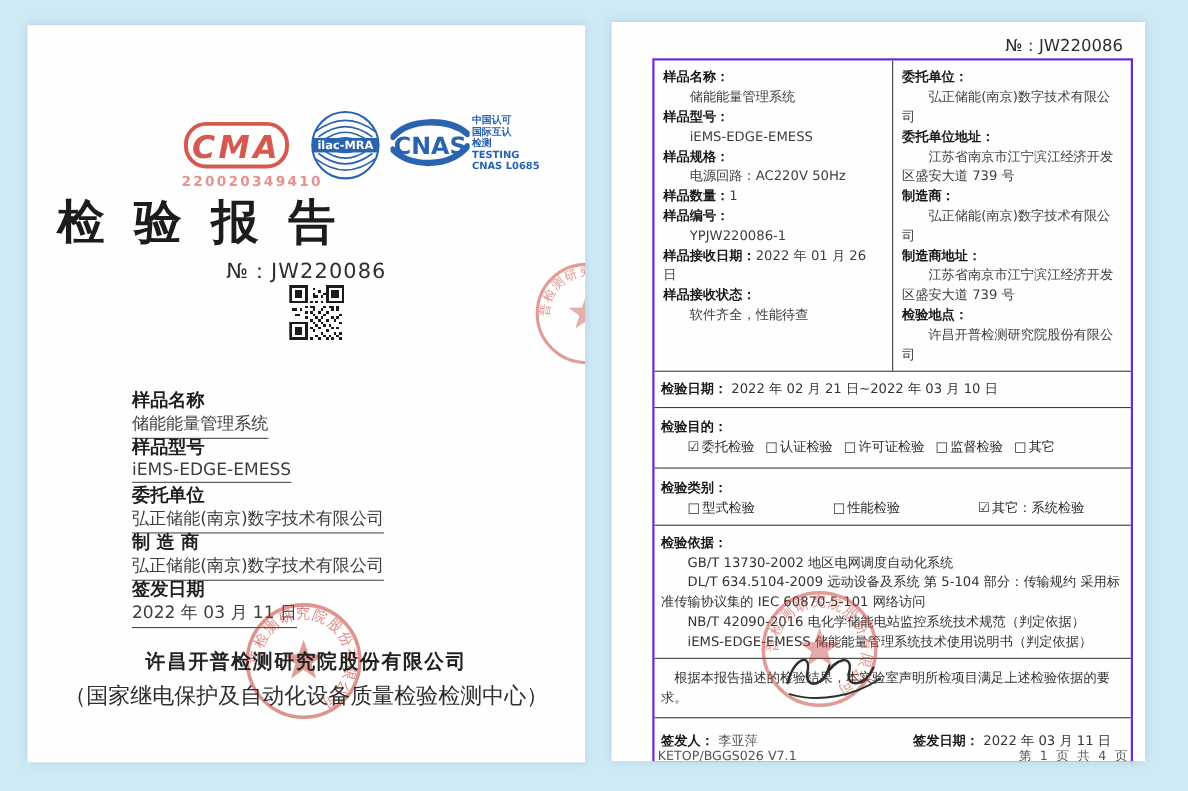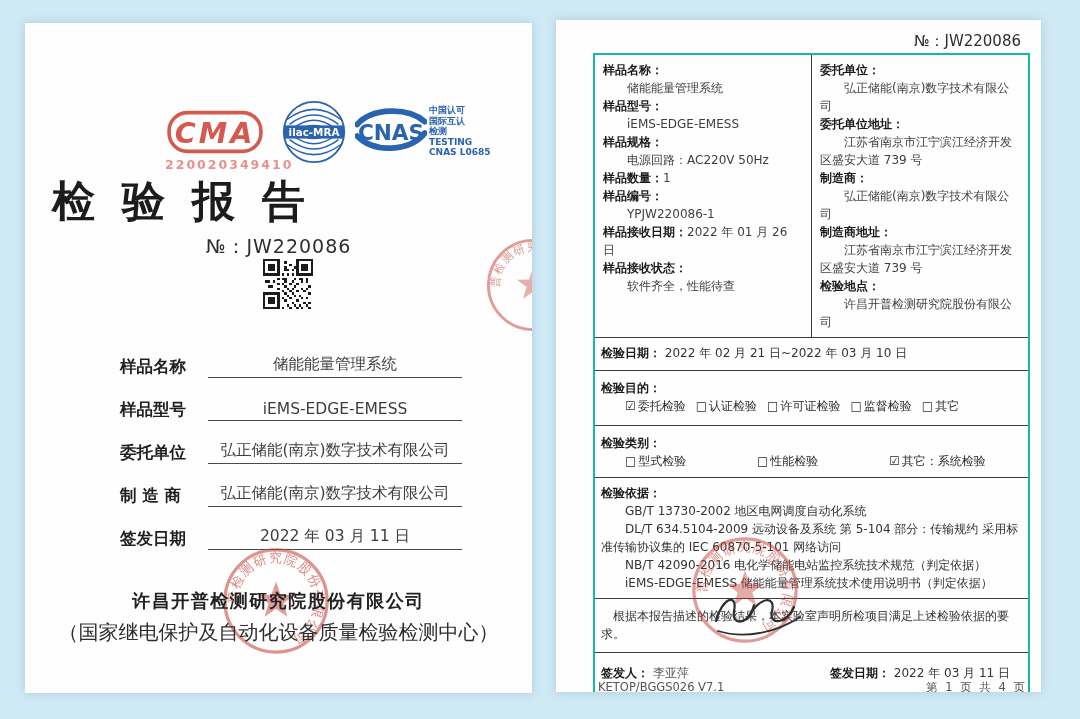--- a/index.html
+++ b/index.html
@@ -19,33 +19,33 @@
   #cma-number{font-size:12.5px;letter-spacing:2px;color:#e5938c;margin-top:-2px;font-weight:700;}
   #ilac-wrap{left:256px;top:76px;}
   #cnas-wrap{left:330px;top:82px;}
   #cnas-side{left:404px;top:82px;color:#2a63b0;font-size:9px;line-height:10.5px;font-weight:700;}
   #lp-title{left:0;right:0;top:150px;text-align:left;font-size:43px;font-weight:900;
     letter-spacing:27px;text-indent:27px;color:#1c1c1c;
     font-family:"DejaVu Serif","Liberation Serif",serif;}
   #lp-no{left:0;right:0;top:211px;text-align:center;font-size:19px;color:#2e2e2e;letter-spacing:1px;}
   #lp-qr{left:238px;top:236px;}
   #lp-fields{left:95px;top:330px;width:342px;}
-  .fld{display:flex;align-items:flex-end;margin-bottom:18px;height:25px;}
+  .fld{display:flex;align-items:flex-start;margin-bottom:18px;height:25px;flex-direction:column;}
   .fld-label{width:88px;font-weight:700;font-size:16.5px;color:#1f1f1f;flex:none;}
   .fld-value{flex:1;border-bottom:1.5px solid #4a4a4a;text-align:center;
     font-size:15.5px;color:#3d3d3d;padding-bottom:2px;white-space:nowrap;}
   #lp-company{left:0;right:0;top:566px;text-align:center;font-size:18px;font-weight:700;
     letter-spacing:1.5px;color:#222;z-index:3;}
   #lp-company-sub{left:0;right:0;top:596px;text-align:center;font-size:20px;color:#2d2d2d;z-index:3;}
   #lp-seal{left:196px;top:523px;z-index:2;}
   #lp-half-seal{left:460px;top:214px;z-index:2;}
 
   
   #rp-no{top:12px;right:20px;font-size:15px;color:#2e2e2e;}
-  #rp-table{left:37px;top:33px;width:437px;border:2px solid #14b8a6;box-sizing:border-box;background:transparent;}
+  #rp-table{left:37px;top:33px;width:437px;border:2px solid #6d28d9;box-sizing:border-box;background:transparent;}
   .trow{border-top:1px solid #3c3c3c;padding:6px 6px;box-sizing:border-box;font-size:12px;line-height:18px;}
   .trow:first-child{border-top:none;padding:0;}
   #row-info{display:flex;}
   .cell{padding:6px 8px;box-sizing:border-box;font-size:12px;line-height:18px;}
   .cell-l{width:216px;flex:none;}
   .cell-r{flex:1;border-left:1px solid #3c3c3c;}
   .ilabel{font-weight:700;color:#191919;}
   .ivalue{text-indent:2em;color:#3e3e3e;}
   .ivalue-in{color:#3e3e3e;}
   .rlabel{font-weight:700;color:#191919;}

